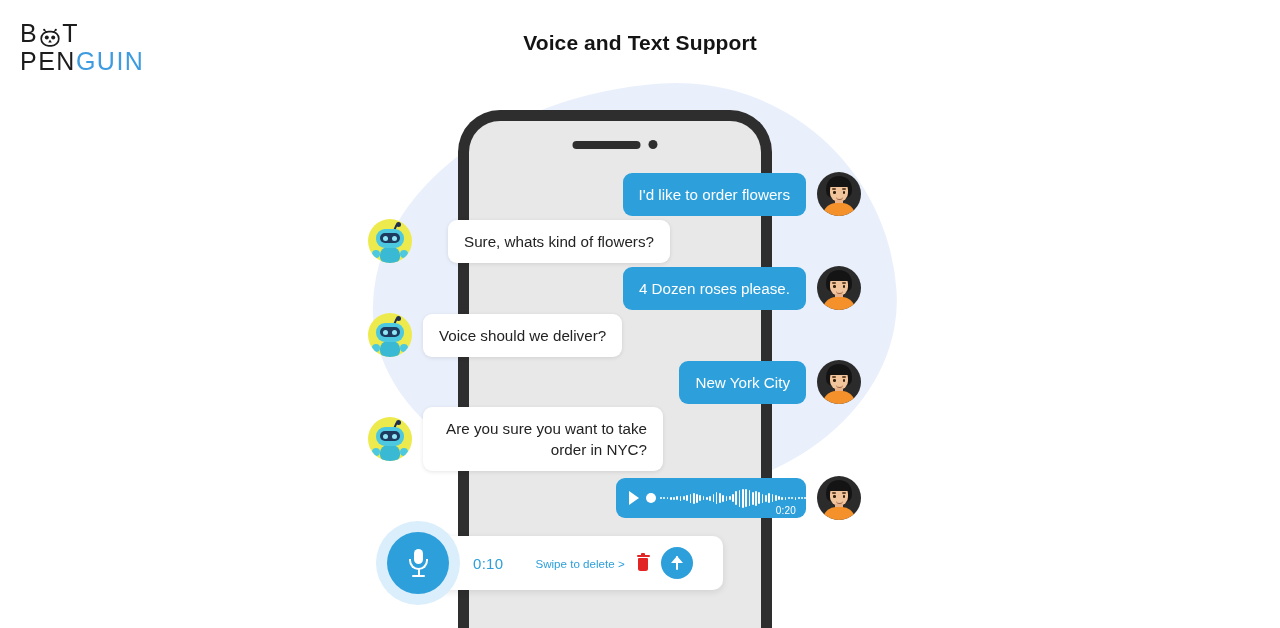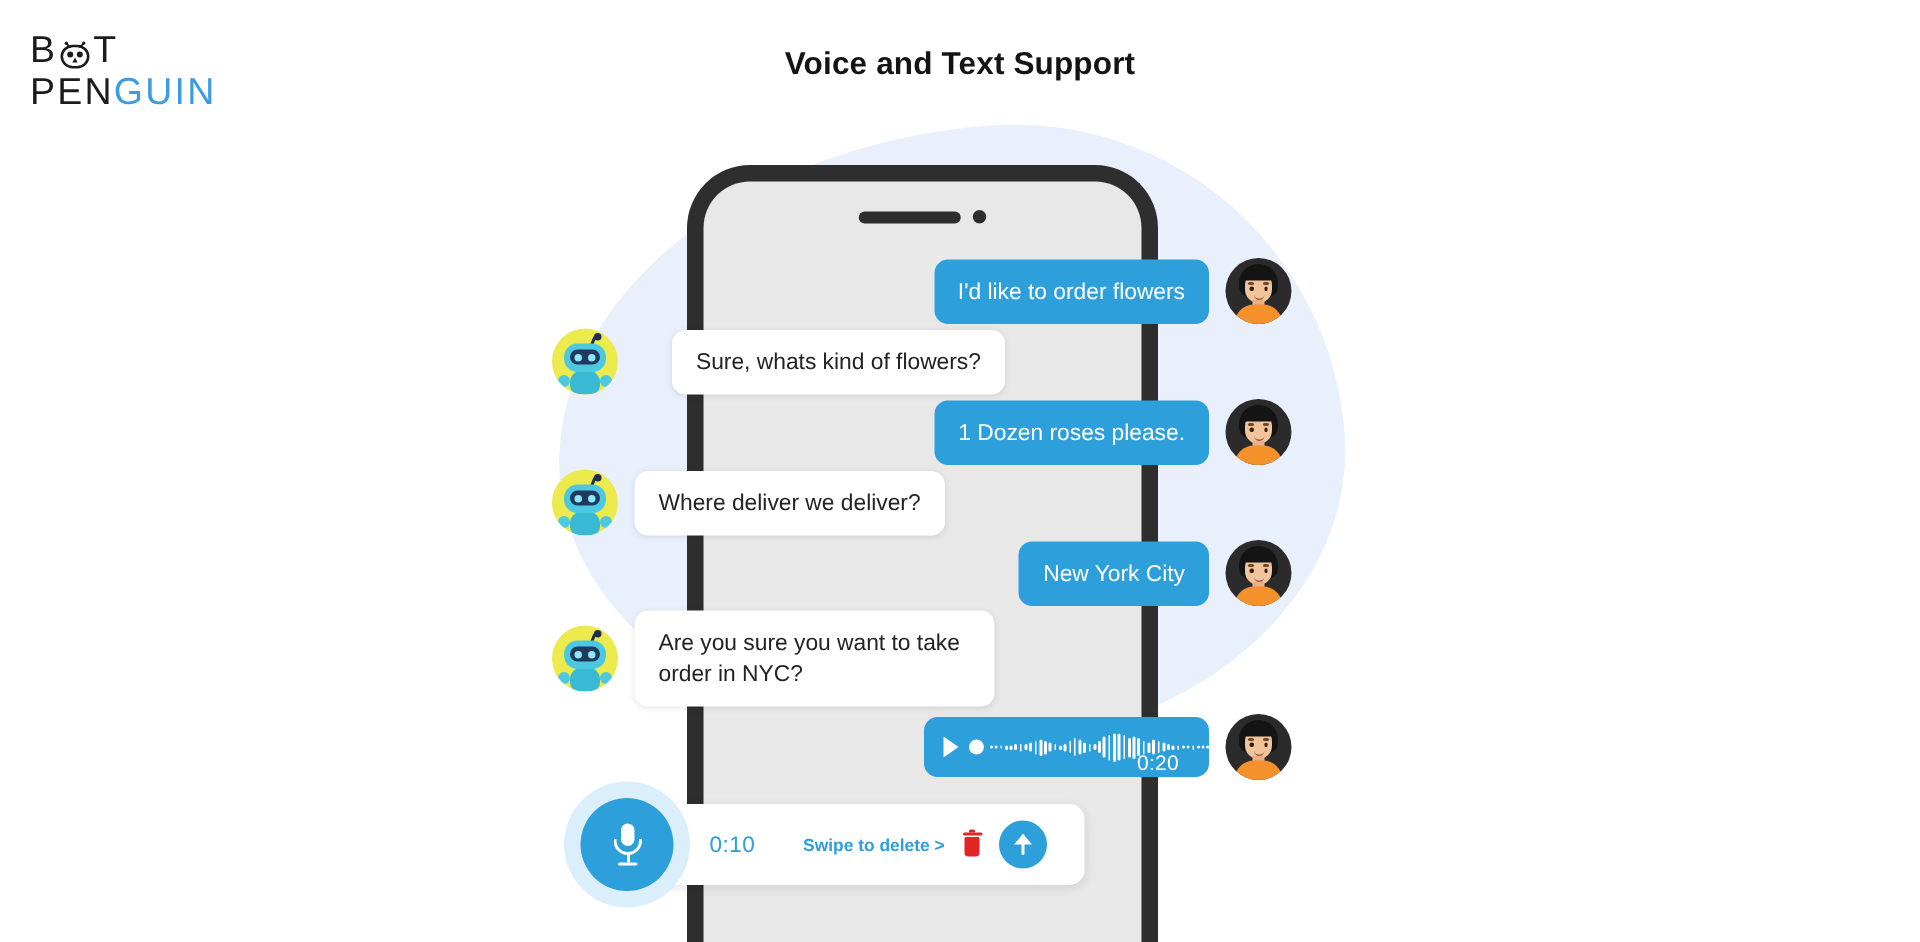--- a/index.html
+++ b/index.html
@@ -318,23 +318,23 @@
     gap: 1.6px;
   }
   .v-wave i {
     display: block;
     width: 1.7px;
     background: #ffffff;
     border-radius: 1px;
   }
   .v-time {
     position: absolute;
-    right: 20px;
+    right: 10px;
     bottom: 2px;
-    font-size: 14px;
+    font-size: 10px;
     color: #ffffff;
     letter-spacing: 0.2px;
   }
 
   
   .record-bar {
     position: absolute;
     left: 433px;
     top: 536px;
     width: 290px;
@@ -350,21 +350,20 @@
   }
   .rec-time {
     font-size: 15px;
     color: #2d9fdb;
     letter-spacing: 0.3px;
   }
   .rec-swipe {
     font-size: 11.6px;
     color: #2d9fdb;
     margin-left: 32px;
-    font-weight: bold;
   }
   .rec-trash {
     margin-left: 12px;
     width: 13px;
     height: 17px;
     position: relative;
   }
   .trash-lid {
     position: absolute;
     left: 0; top: 0;
@@ -540,55 +539,55 @@
         <div class="u-face"></div>
         <div class="u-hair-top"></div>
         <div class="u-brow l"></div>
         <div class="u-brow r"></div>
         <div class="u-eye l"></div>
         <div class="u-eye r"></div>
         <div class="u-smile"></div>
         <div class="u-neck"></div>
         <div class="u-shirt"></div>
       </div>
-      <div class="bubble user">1 Dozen roses please.</div>
+      <div class="bubble user">4 Dozen roses please.</div>
     </div>
 
     <div class="row bot" style="top:313px;">
       <div class="avatar bot">
         <div class="r-antenna-stick"></div>
         <div class="r-antenna-ball"></div>
         <div class="r-arm l"></div>
         <div class="r-arm r"></div>
         <div class="r-body"></div>
         <div class="r-head"></div>
         <div class="r-visor"></div>
         <div class="r-eye l"></div>
         <div class="r-eye r"></div>
       </div>
-      <div class="bubble bot">Where deliver we deliver?</div>
+      <div class="bubble bot">Voice should we deliver?</div>
     </div>
 
     <div class="row user" style="top:360px;padding-left:33px;">
       <div class="avatar user">
         <div class="u-hair"></div>
         <div class="u-face"></div>
         <div class="u-hair-top"></div>
         <div class="u-brow l"></div>
         <div class="u-brow r"></div>
         <div class="u-eye l"></div>
         <div class="u-eye r"></div>
         <div class="u-smile"></div>
         <div class="u-neck"></div>
         <div class="u-shirt"></div>
       </div>
       <div class="bubble user">New York City</div>
     </div>
 
-    <div class="row bot" style="top:407px;">
+    <div class="row bot" style="top:407px;text-align:right;">
       <div class="avatar bot">
         <div class="r-antenna-stick"></div>
         <div class="r-antenna-ball"></div>
         <div class="r-arm l"></div>
         <div class="r-arm r"></div>
         <div class="r-body"></div>
         <div class="r-head"></div>
         <div class="r-visor"></div>
         <div class="r-eye l"></div>
         <div class="r-eye r"></div>

